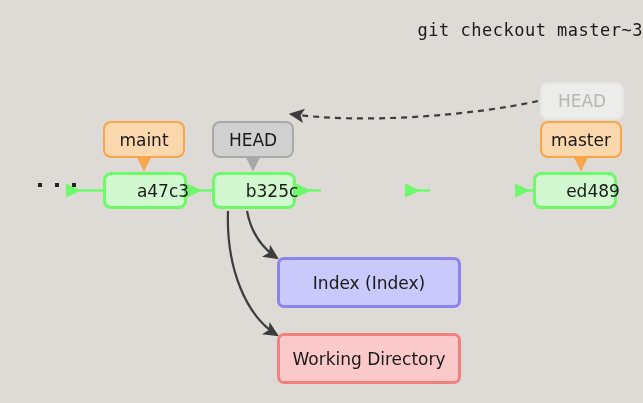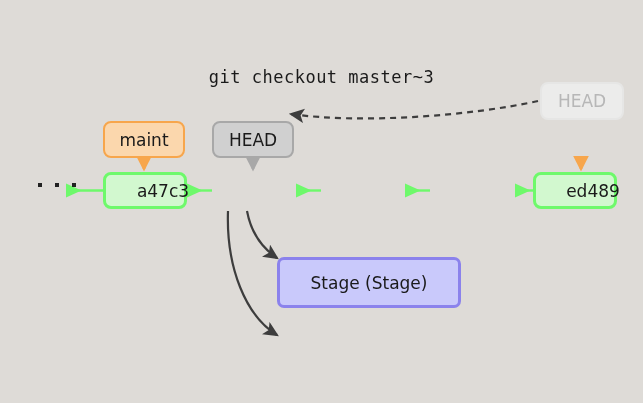--- a/index.html
+++ b/index.html
@@ -25,26 +25,25 @@
     width: 643px;
     height: 403px;
     pointer-events: none;
   }
 
   .title {
     position: absolute;
     left: 0;
     top: 20px;
     width: 643px;
-    text-align: center;
+    text-align: right;
     font-family: "DejaVu Sans Mono", monospace;
     font-size: 17px;
     color: #1a1a1a;
     letter-spacing: 0.5px;
-    margin-top: 47px;
   }
 
   .node {
     position: absolute;
     box-sizing: border-box;
     display: flex;
     align-items: center;
     justify-content: center;
     border-radius: 7px;
     font-size: 17px;
@@ -182,19 +181,22 @@
   <div class="ellipsis">
     <span></span>
     <span></span>
     <span></span>
   </div>
 
   <div class="ghost-head">HEAD</div>
 
   <div class="node ref ref-branch" style="left:103px">maint</div>
   <div class="node ref ref-head" style="left:212px">HEAD</div>
+  <div class="node ref ref-branch node-master" style="left:540px">master</div>
 
   <div class="node commit" style="left:103px">a47c3</div>
+  <div class="node commit" style="left:212px">b325c</div>
   <div class="node commit" style="left:533px">ed489</div>
 
-  <div class="area area-stage">Stage (Stage)</div>
+  <div class="area area-stage">Index (Index)</div>
+  <div class="area area-wd">Working Directory</div>
 
 </div>
 
 </body></html>

